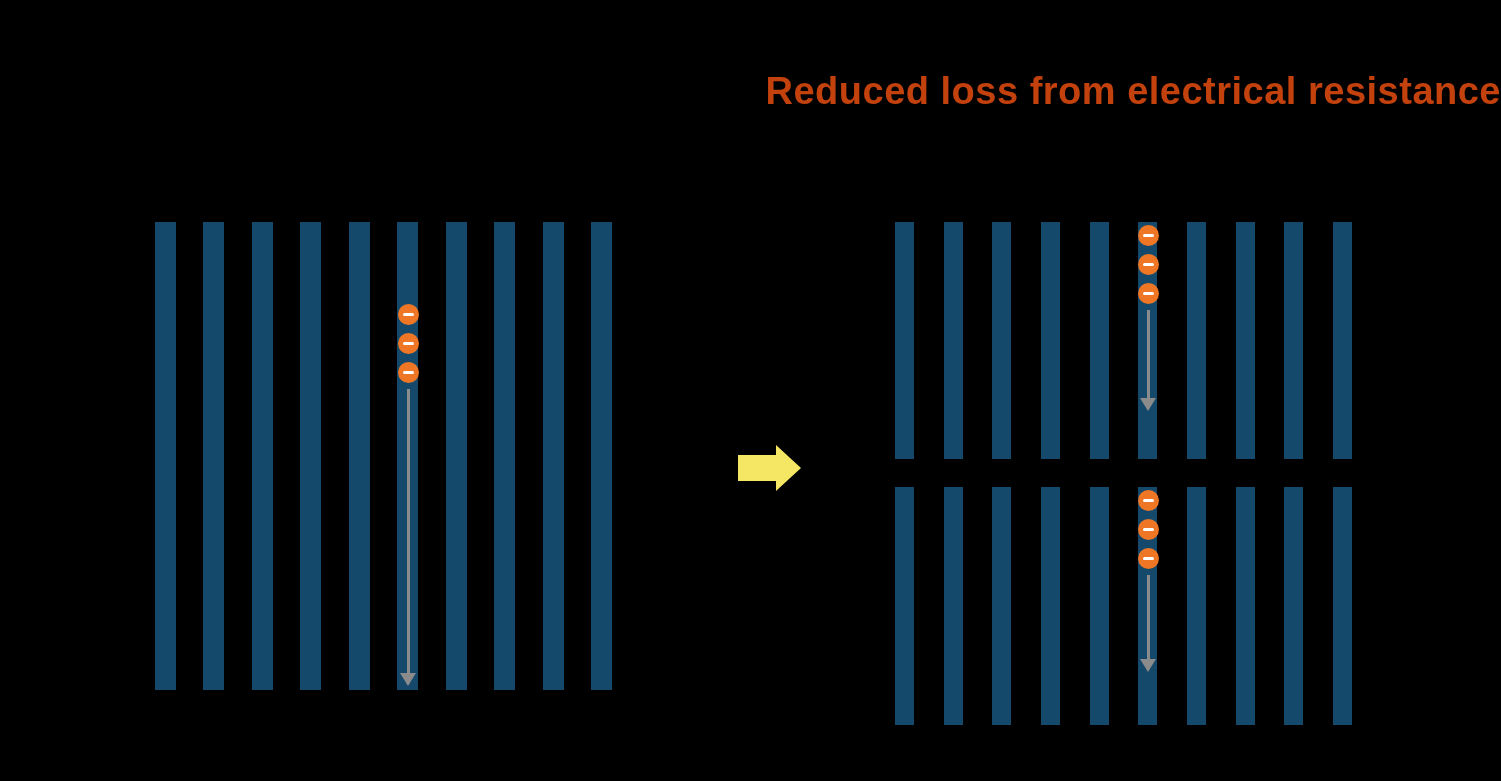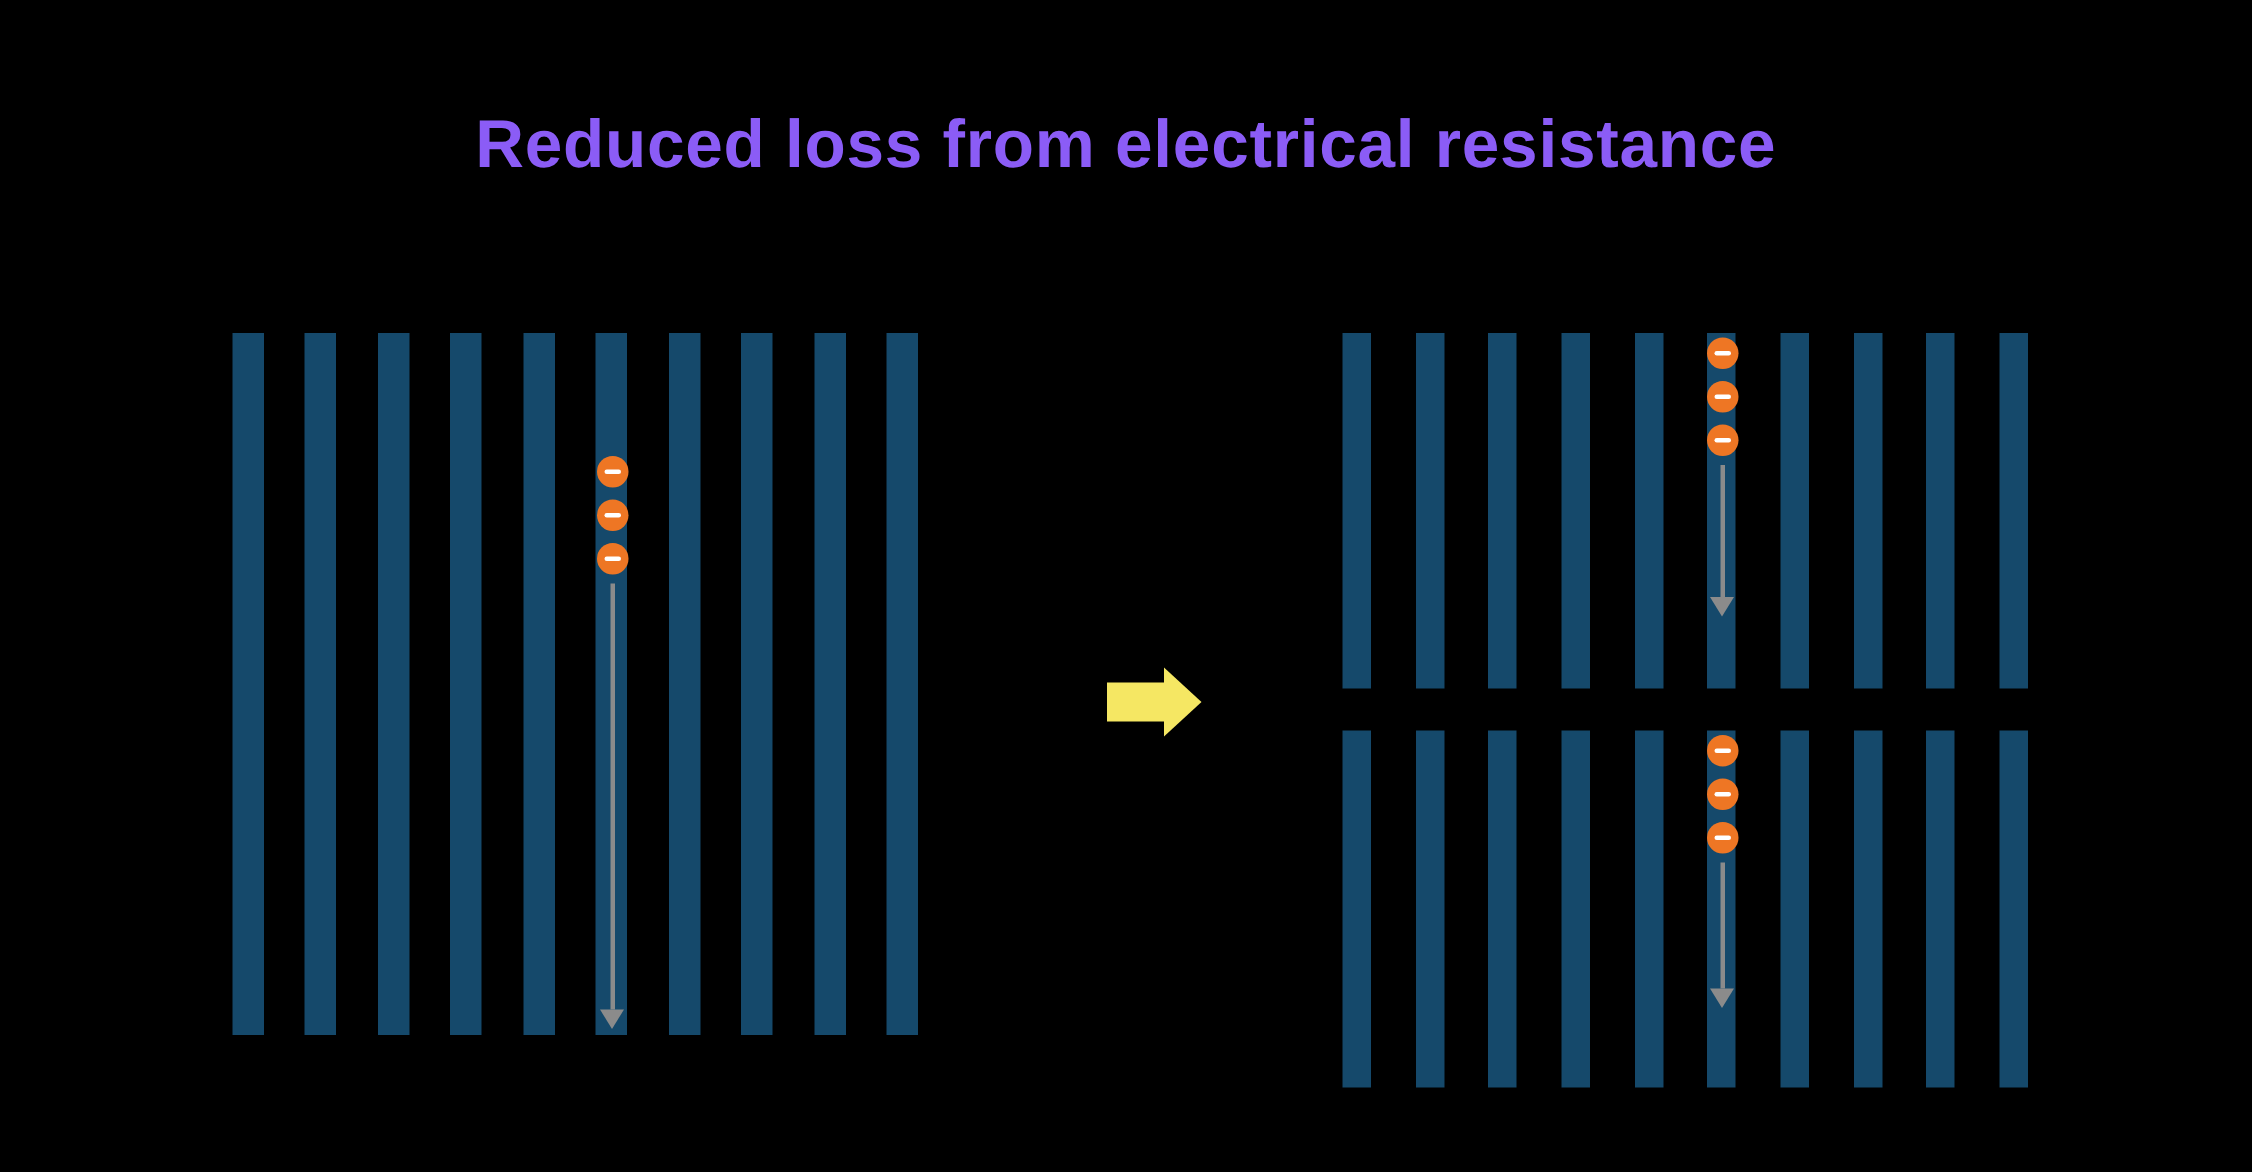--- a/index.html
+++ b/index.html
@@ -14,23 +14,23 @@
     background: var(--background, #000);
     overflow: hidden;
     font-family: "Liberation Sans", sans-serif;
   }
   .title {
     position: absolute;
     top: 70px;
     left: 0;
     width: 100%;
     margin: 0;
-    text-align: center;
-    color: #8b5cf6;
-    font-size: 45px;
+    text-align: right;
+    color: #c2410c;
+    font-size: 38px;
     font-weight: bold;
     letter-spacing: 0.5px;
   }
   .bar-group {
     position: absolute;
     display: flex;
     justify-content: space-between;
   }
   .bar {
     width: var(--bar-w, 20px);

